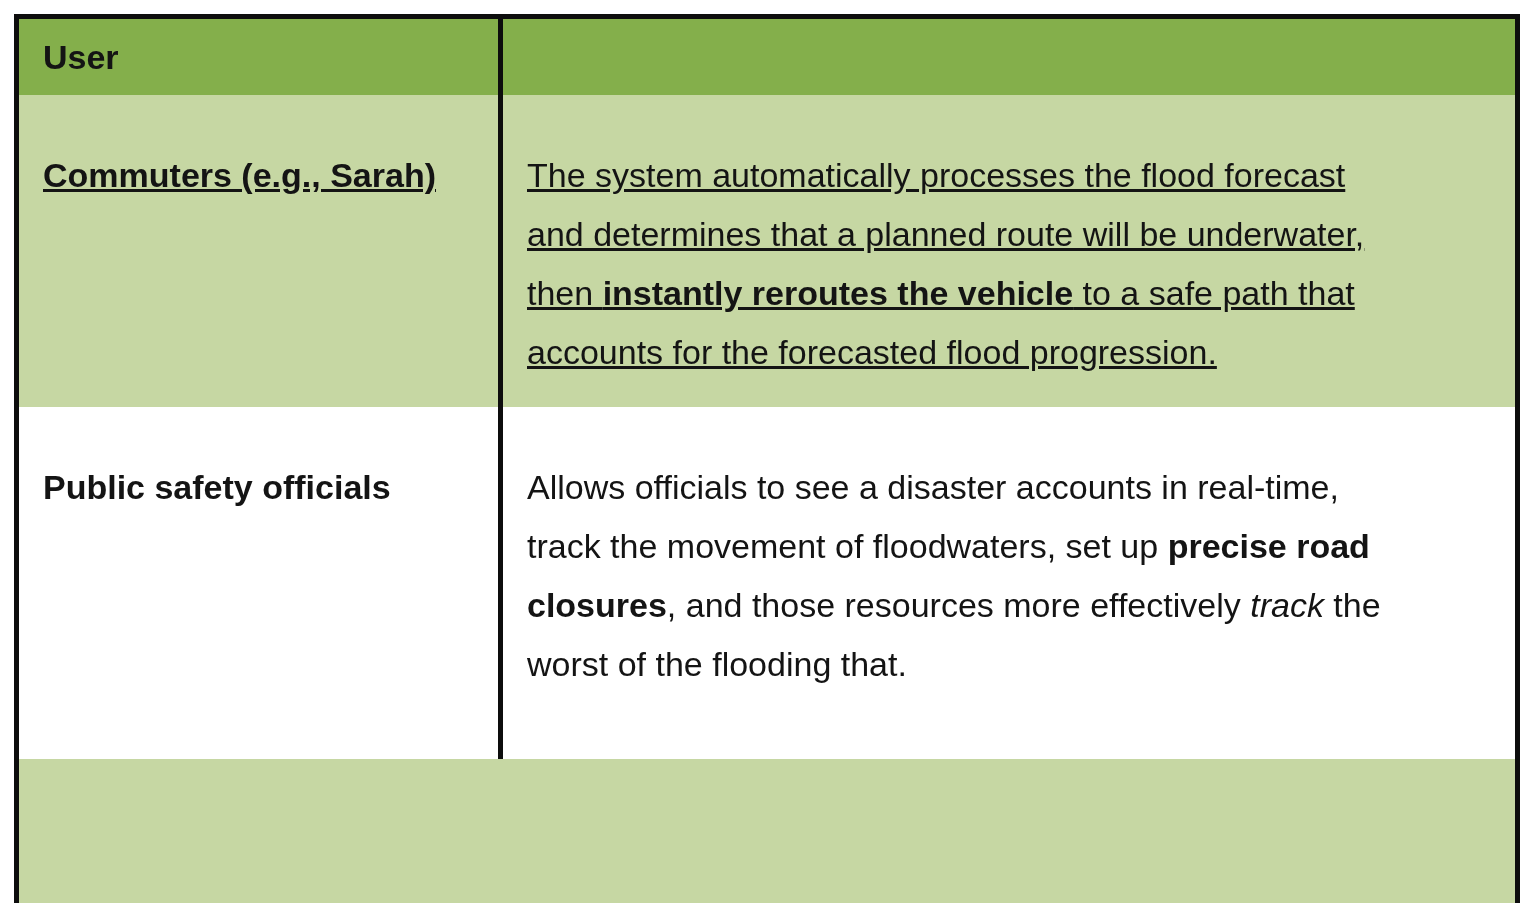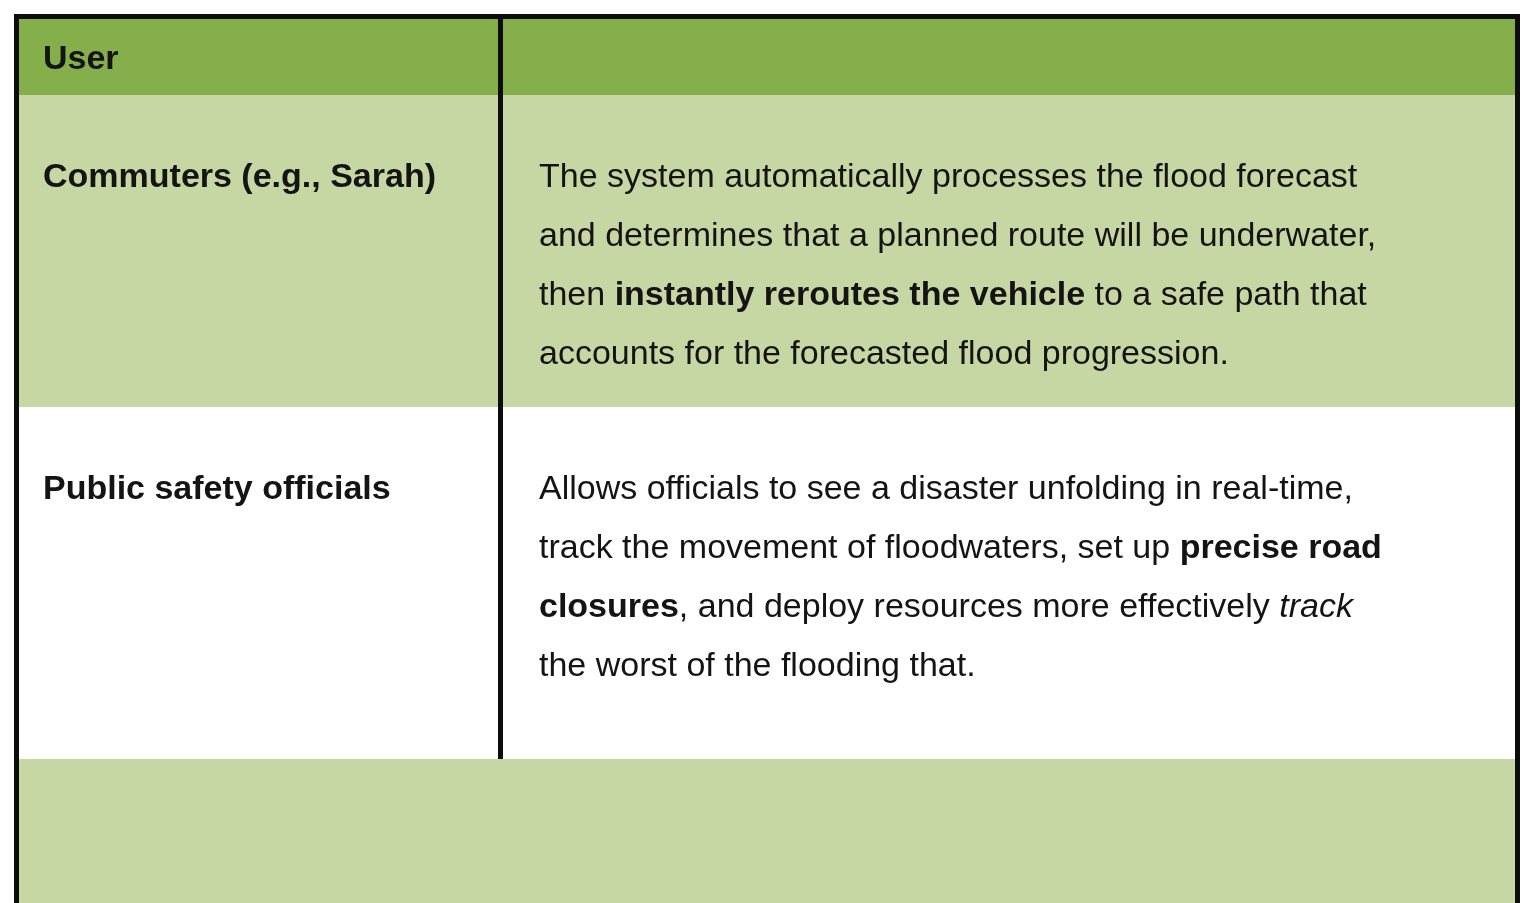--- a/index.html
+++ b/index.html
@@ -38,39 +38,38 @@
     display: flex;
     align-items: center;
     padding-top: 0;
     padding-bottom: 0;
   }
   .label, .header-cell { font-weight: 700; font-size: 34px; }
   .body-text {
     font-weight: 400;
     font-size: 34px;
     line-height: 59px;
-    margin-left: 12px;
   }
   .label { line-height: 59px; }
 </style>
 </head>
 <body>
 
 <div class="table">
 
   <div class="row row-header" style="background: rgb(132, 175, 75); gap: 32px;">
     <div class="cell cell-left header-cell">User</div>
   </div>
 
-  <div class="row row-1" style="background: rgb(198, 215, 163);">
+  <div class="row row-1" style="background: rgb(198, 215, 163); text-decoration: underline;">
     <div class="cell cell-left label">Commuters (e.g., Sarah)</div>
     <div class="cell cell-right body-text"><span>The system automatically processes the flood forecast and determines that a planned route will be underwater, then </span><span style="font-weight: 700;">instantly reroutes the vehicle</span><span> to a safe path that accounts for the forecasted flood progression.</span></div>
   </div>
 
   <div class="row row-2" style="background: rgb(255, 255, 255);">
     <div class="cell cell-left label">Public safety officials</div>
-    <div class="cell cell-right body-text"><span>Allows officials to see a disaster unfolding in real-time, track the movement of floodwaters, set up </span><span style="font-weight: 700;">precise road closures</span><span>, and deploy resources more effectively </span><span style="font-style: italic;">track</span><span> the worst of the flooding that.</span></div>
+    <div class="cell cell-right body-text"><span>Allows officials to see a disaster accounts in real-time, track the movement of floodwaters, set up </span><span style="font-weight: 700;">precise road closures</span><span>, and those resources more effectively </span><span style="font-style: italic;">track</span><span> the worst of the flooding that.</span></div>
   </div>
 
   <div class="row row-3" style="background: rgb(198, 215, 163);">
   </div>
 
 </div>
 
 </body></html>

